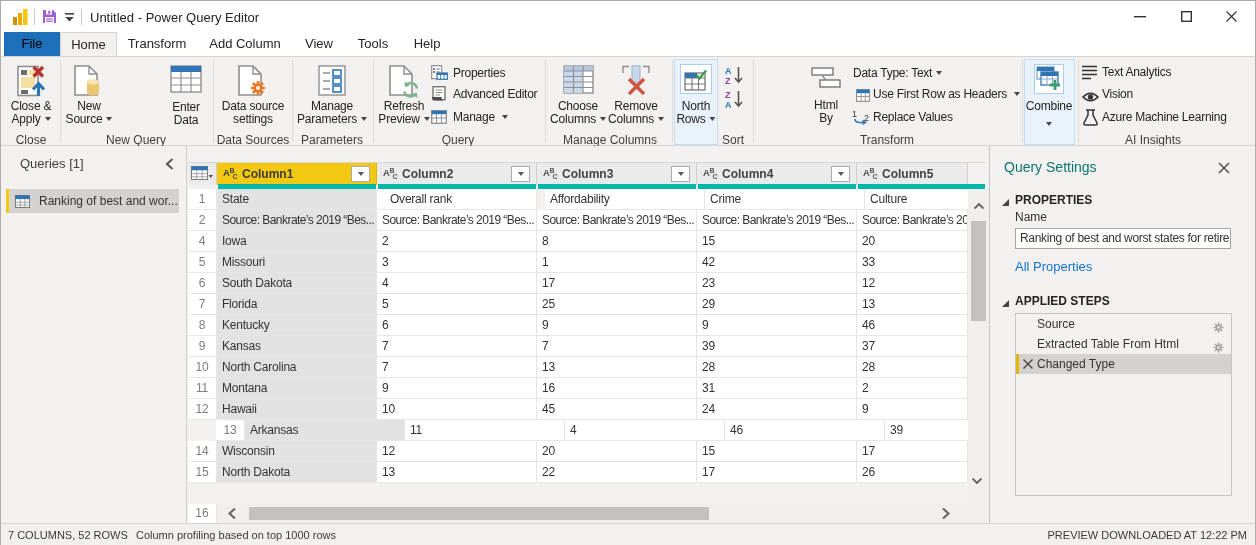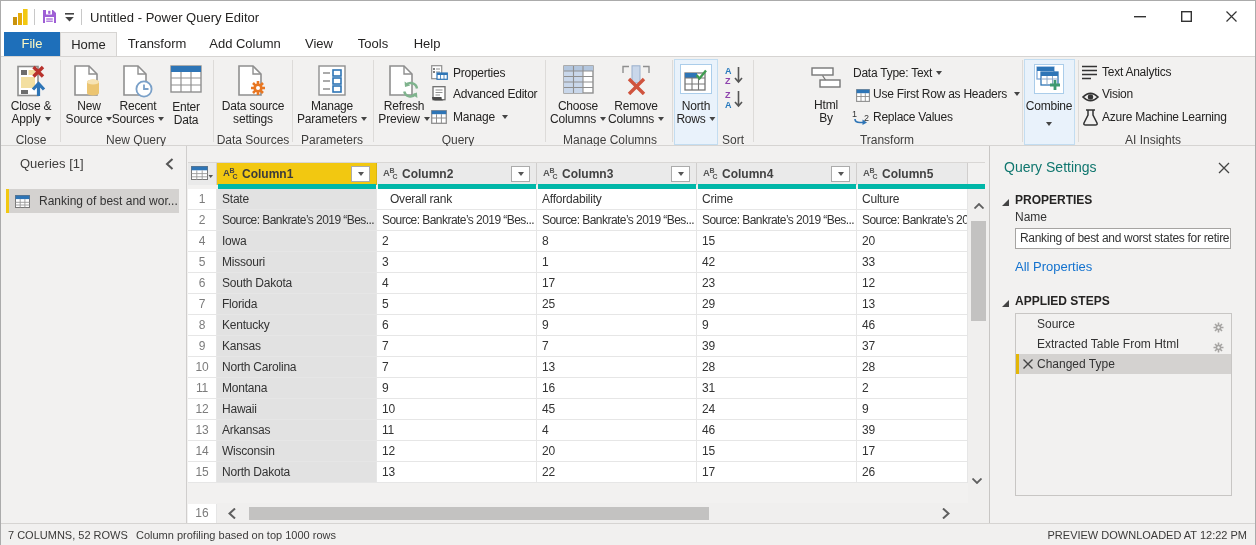--- a/index.html
+++ b/index.html
@@ -55,21 +55,21 @@
         <rect x="0" y="0" width="12" height="1.4" fill="#333"></rect>
       </svg>
 <svg class="abs" style="left:1180px;top:10px;" width="11" height="11" viewBox="0 0 11 11">
         <rect x="0.7" y="0.7" width="9.6" height="9.6" fill="none" stroke="#333" stroke-width="1.4"></rect>
       </svg>
 <svg class="abs" style="left:1225px;top:10px;" width="11" height="11" viewBox="0 0 11 11">
         <path d="M0.5 0.5 L10.5 10.5 M10.5 0.5 L0.5 10.5" stroke="#333" stroke-width="1.2"></path>
       </svg>
 </div>
 <div class="tabrow">
-<div class="tab" style="left:3px;width:56px;background:#1e6fba;color:#fef9c3;">File</div>
+<div class="tab" style="left:3px;width:56px;background:#1e6fba;color:#000000;">File</div>
 <div class="tab" style="left:59px;width:57px;background:#f2f1f0;border:1px solid #d6d4d2;border-bottom:none;">Home</div>
 <div class="tab" style="left:156px;transform:translateX(-50%);">Transform</div>
 <div class="tab" style="left:244px;transform:translateX(-50%);">Add Column</div>
 <div class="tab" style="left:318px;transform:translateX(-50%);">View</div>
 <div class="tab" style="left:372px;transform:translateX(-50%);">Tools</div>
 <div class="tab" style="left:426px;transform:translateX(-50%);">Help</div>
 <svg class="abs" style="left:1216px;top:40px;" width="10" height="6" viewBox="0 0 10 6">
         <path d="M0.5 5.5 L5 1 L9.5 5.5" fill="none" stroke="#6b6b6b" stroke-width="1.6"></path>
       </svg>
 <svg class="abs" style="left:1235px;top:35px;" width="16" height="16" viewBox="0 0 16 16">
@@ -111,30 +111,20 @@
       </div>
 <div class="bigbtn" style="left:88px;top:0;width:92px;">
         <div style="height:33px;margin-top:8px;text-align:center;"><svg width="30" height="33" viewBox="0 0 30 33">
             <path d="M1 1 H15 L23 9 V30 H1 Z" fill="#fff" stroke="#8f8f8f" stroke-width="1.6"></path>
             <path d="M15 1 V9 H23" fill="none" stroke="#8f8f8f" stroke-width="1.4"></path>
             <path d="M13 17 a6 2.6 0 0 1 12 0 V28 a6 2.6 0 0 1 -12 0 Z" fill="#ecc571"></path>
             <ellipse cx="19" cy="17" rx="6" ry="2.6" fill="#f6e3b4"></ellipse>
           </svg></div>
         <div class="btxt" style="margin-top:2px;">New</div>
         <div class="btxt">Source<span class="caret"></span></div>
-      </div>
-<div class="bigbtn" style="left:137px;top:0;width:92px;">
-        <div style="height:33px;margin-top:8px;text-align:center;"><svg width="30" height="33" viewBox="0 0 30 33">
-            <path d="M1 1 H15 L23 9 V30 H1 Z" fill="#fff" stroke="#8f8f8f" stroke-width="1.6"></path>
-            <path d="M15 1 V9 H23" fill="none" stroke="#8f8f8f" stroke-width="1.4"></path>
-            <circle cx="21" cy="24" r="7.6" fill="#fff" stroke="#7aa0c8" stroke-width="1.8"></circle>
-            <path d="M21 19.5 V24 H25.5" fill="none" stroke="#7aa0c8" stroke-width="1.8"></path>
-          </svg></div>
-        <div class="btxt" style="margin-top:2px;">Recent</div>
-        <div class="btxt">Sources<span class="caret"></span></div>
       </div>
 <div class="bigbtn" style="left:185px;top:0;width:92px;">
         <div style="height:34px;margin-top:8px;text-align:center;"><svg width="32" height="28" viewBox="0 0 32 28">
             <rect x="1" y="1" width="30" height="26" fill="#fff" stroke="#8f8f8f" stroke-width="1.4"></rect>
             <rect x="1" y="1" width="30" height="6" fill="#2e75b6"></rect>
             <path d="M1 13 H31 M1 20 H31 M11 7 V27 M21 7 V27" stroke="#8f8f8f" stroke-width="1.2" fill="none"></path>
           </svg></div>
         <div class="btxt" style="margin-top:2px;">Enter</div>
         <div class="btxt">Data</div>
       </div>
@@ -353,21 +343,21 @@
 <div class="abs" style="left:216.5px;top:38px;width:158.5px;height:5px;background:#00b7a8;"></div>
 <div class="abs" style="left:376.5px;top:38px;width:158.5px;height:5px;background:#00b7a8;"></div>
 <div class="abs" style="left:536.5px;top:38px;width:158.5px;height:5px;background:#00b7a8;"></div>
 <div class="abs" style="left:696.5px;top:38px;width:158.5px;height:5px;background:#00b7a8;"></div>
 <div class="abs" style="left:856.5px;top:38px;width:127.5px;height:5px;background:#00b7a8;"></div>
 <div class="abs" style="left:187px;top:43px;width:780px;height:315px;overflow:hidden;font-size:0;white-space:nowrap;">
 <div style="height:21px;white-space:nowrap;font-size:0;">
 <div class="cell ncell" style="width:29px;">1</div>
 <div class="cell c1" style="width:160px;">State</div>
 <div class="cell" style="width:160px;padding-left:13px;">Overall rank</div>
-<div class="cell" style="width:160px;">Affordability</div>
+<div class="cell" style="width:160px;margin-left:8px;">Affordability</div>
 <div class="cell" style="width:160px;">Crime</div>
 <div class="cell" style="width:111px;">Culture</div>
 </div>
 <div style="height:21px;white-space:nowrap;font-size:0;">
 <div class="cell ncell" style="width:29px;">2</div>
 <div class="cell c1" style="width:160px;letter-spacing:-0.55px;">Source: Bankrate’s 2019 “Bes...</div>
 <div class="cell" style="width:160px;letter-spacing:-0.55px;">Source: Bankrate’s 2019 “Bes...</div>
 <div class="cell" style="width:160px;letter-spacing:-0.55px;">Source: Bankrate’s 2019 “Bes...</div>
 <div class="cell" style="width:160px;letter-spacing:-0.55px;">Source: Bankrate’s 2019 “Bes...</div>
 <div class="cell" style="width:111px;letter-spacing:-0.55px;">Source: Bankrate’s 2019 “Bes...</div>
@@ -437,21 +427,21 @@
 <div class="cell" style="width:111px;">2</div>
 </div>
 <div style="height:21px;white-space:nowrap;font-size:0;">
 <div class="cell ncell" style="width:29px;">12</div>
 <div class="cell c1" style="width:160px;">Hawaii</div>
 <div class="cell" style="width:160px;">10</div>
 <div class="cell" style="width:160px;">45</div>
 <div class="cell" style="width:160px;">24</div>
 <div class="cell" style="width:111px;">9</div>
 </div>
-<div style="height:21px;white-space:nowrap;font-size:0;">
+<div style="height:21px;white-space:nowrap;font-size:0;margin-left:28px;">
 <div class="cell ncell" style="width:29px;">13</div>
 <div class="cell c1" style="width:160px;">Arkansas</div>
 <div class="cell" style="width:160px;">11</div>
 <div class="cell" style="width:160px;">4</div>
 <div class="cell" style="width:160px;">46</div>
 <div class="cell" style="width:111px;">39</div>
 </div>
 <div style="height:21px;white-space:nowrap;font-size:0;">
 <div class="cell ncell" style="width:29px;">14</div>
 <div class="cell c1" style="width:160px;">Wisconsin</div>

